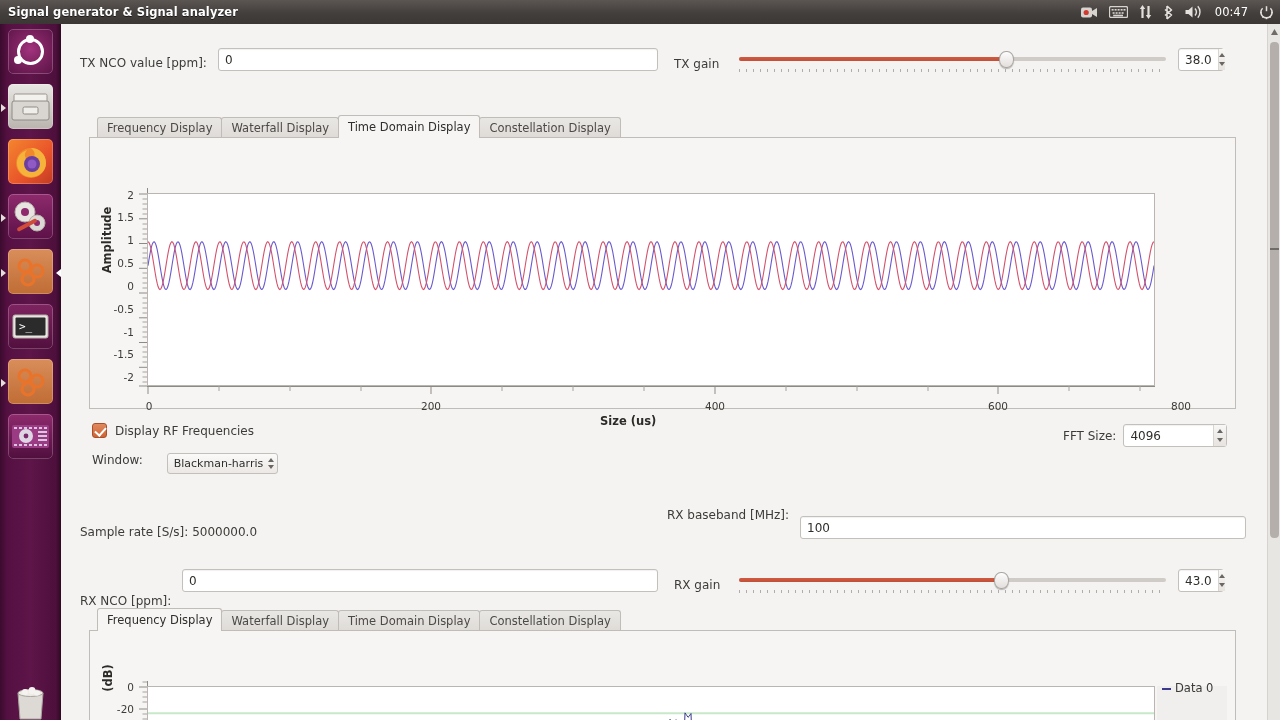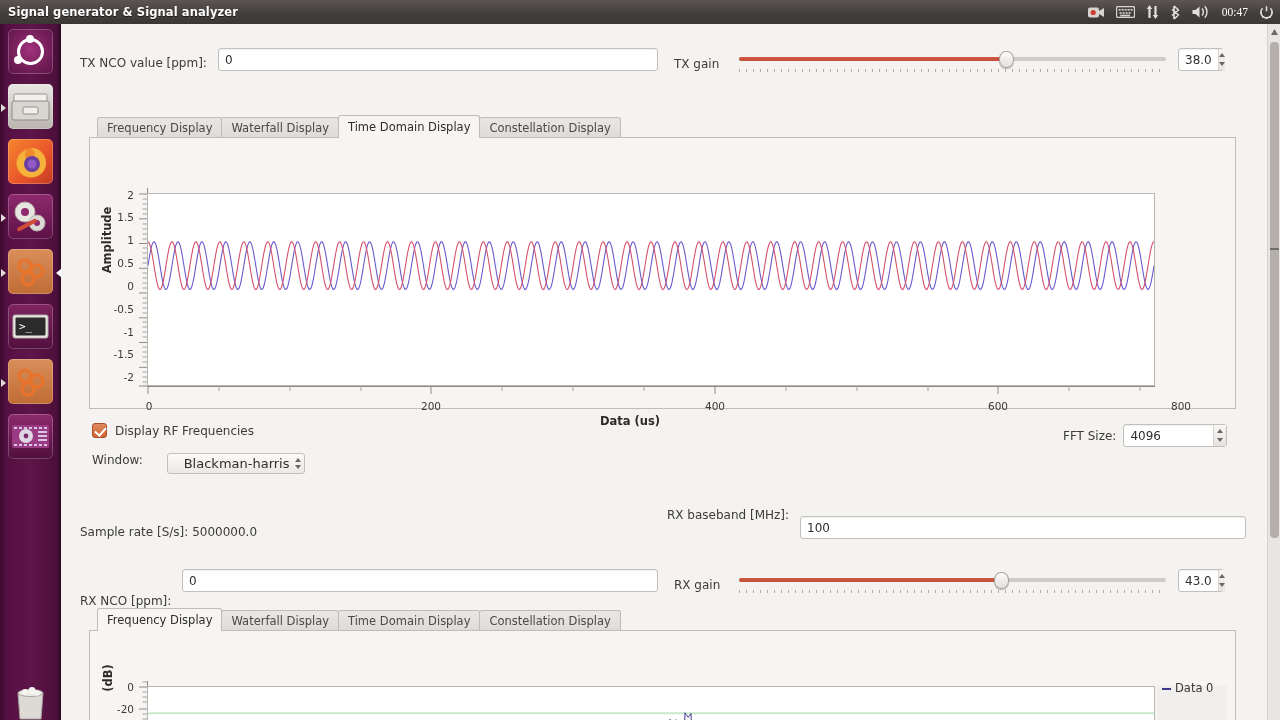--- a/index.html
+++ b/index.html
@@ -17,21 +17,21 @@
     background: linear-gradient(to bottom, #5c5653 0%, #433f3c 55%, #3a3735 100%);
     display: flex; align-items: center; color: #ffffff;
   }
   .topbar-title {
     font-size: 11.5px; font-weight: bold; color: #ffffff;
     margin-left: 8px; letter-spacing: .1px;
     text-shadow: 0 1px 0 rgba(0,0,0,.6);
   }
   .tray { position: absolute; right: 6px; top: 0; height: 24px;
           display: flex; align-items: center; gap: 11px; }
-  .tray-item { display: flex; align-items: center; height: 24px; font-family: Liberation Serif, serif; }
+  .tray-item { display: flex; align-items: center; height: 24px; }
   .tray-clock { font-size: 11.5px; color: #ffffff; font-weight: normal; }
 
   
   .launcher {
     position: absolute; top: 24px; left: 0; width: 61px; height: 696px;
     background: linear-gradient(to right, #3b0b2e 0%, #551042 12%, #5e1549 50%, #4d0f3c 92%, #2d0922 100%);
   }
   .launcher-inner { position: relative; width: 100%; height: 100%; }
   .lnch-icon {
     position: absolute; left: 8px; width: 45px; height: 45px;
@@ -179,21 +179,21 @@
     content: ""; position: absolute; left: 4px; top: 1px;
     width: 5px; height: 9px; border: solid #ffffff;
     border-width: 0 2px 2px 0; transform: rotate(42deg);
   }
 
   
   .combo {
     display: inline-flex; align-items: center; height: 21px;
     border: 1px solid #c3bfbb; border-radius: 3px;
     background: linear-gradient(to bottom, #fbfaf9, #ebe8e5);
-    padding-left: 16px; font-size: 13px; color: #2f2e2b;
+    padding-left: 6px; font-size: 11px; color: #2f2e2b;
   }
   .combo-arrows {
     width: 14px; display:flex; flex-direction:column; align-items:center;
     justify-content: space-around; height: 100%; padding: 3px 0 3px 2px;
   }
 
   
   .vscroll {
     position: absolute; right: 0; top: 0; width: 13px; height: 696px;
     background: #e8e6e3; border-left: 1px solid #d6d3cf;
@@ -516,21 +516,21 @@
               <line x1="922" y1="0" x2="922" y2="5"></line>
                 <line x1="993" y1="0" x2="993" y2="5"></line>
               </g>
           </svg>
           <div class="axis-text" style="left:50px; top:262px; width:18px; text-align:center;">0</div>
           <div class="axis-text" style="left:327px; top:262px; width:28px; text-align:center;">200</div>
           <div class="axis-text" style="left:611px; top:262px; width:28px; text-align:center;">400</div>
           <div class="axis-text" style="left:894px; top:262px; width:28px; text-align:center;">600</div>
           <div class="axis-text" style="left:1077px; top:262px; width:28px; text-align:center;">800</div>
 
-          <div class="axis-title" style="left:510px; top:276px;">Data (us)</div>
+          <div class="axis-title" style="left:510px; top:276px;">Size (us)</div>
 
         </div>
       </div>
     </div>
 
     <div style="position:absolute; left:31px; top:399px; display:flex; align-items:center; gap:8px;">
       <div class="chk"></div>
       <span class="lbl">Display RF Frequencies</span>
     </div>
 

